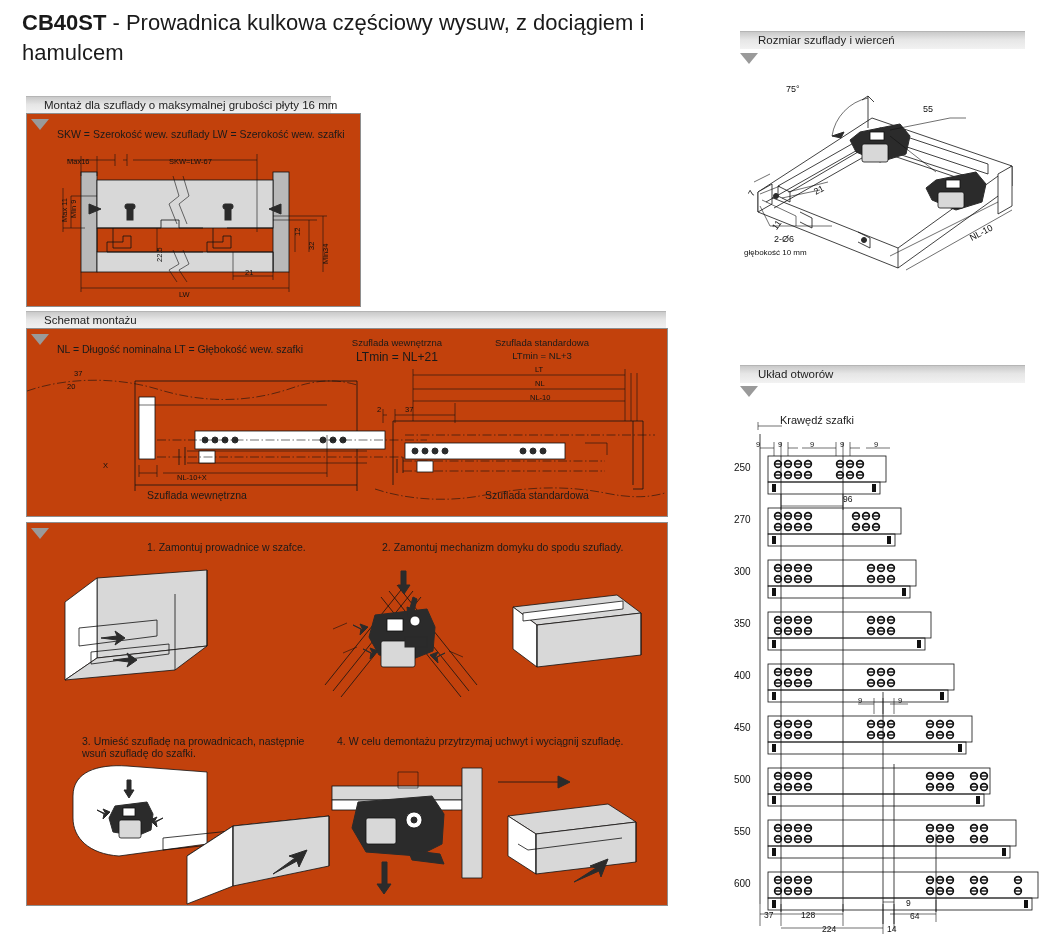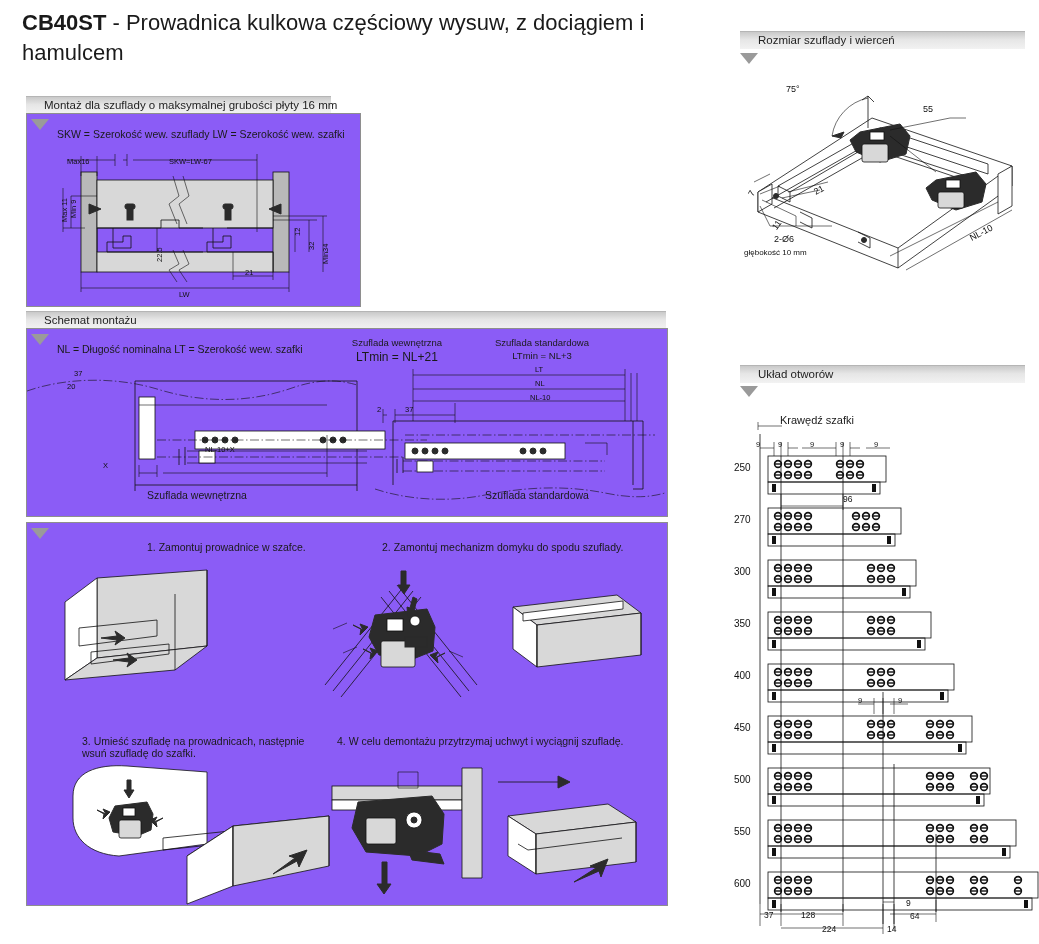--- a/index.html
+++ b/index.html
@@ -10,21 +10,21 @@
   
   #page-title{position:absolute;left:22px;top:8px;width:680px;font-size:22px;line-height:30px;font-weight:400;}
   #page-title .code{font-weight:bold;}
 
   
   .band{position:absolute;height:17px;background:linear-gradient(to bottom,#c9c9c9 0%,#e6e6e6 45%,#f2f2f2 100%);
         border-top:1px solid #b5b5b5;}
   .band .band-label{position:absolute;left:18px;top:0px;font-size:11.5px;line-height:17px;white-space:nowrap;color:#222;}
   .tri{position:absolute;width:0;height:0;border-left:9px solid transparent;border-right:9px solid transparent;
        border-top:11px solid #9a9a9a;}
-  .panel{position:absolute;border:1px solid #8e8e8e;background:#8b5cf6;}
+  .panel{position:absolute;border:1px solid #8e8e8e;background:#c2410c;}
   .cap{position:absolute;font-size:10.5px;white-space:nowrap;}
   .capc{position:absolute;font-size:10.5px;text-align:center;}
   .dim{position:absolute;font-size:7.5px;font-family:"Liberation Sans",sans-serif;white-space:nowrap;color:#111;}
   .dimv{position:absolute;font-size:7.5px;white-space:nowrap;color:#111;transform-origin:left top;}
   svg{display:block;overflow:visible;}
   .ln{stroke:#111;stroke-width:.8;fill:none;}
   .lnt{stroke:#111;stroke-width:.6;fill:none;}
   .dash{stroke:#111;stroke-width:.6;fill:none;stroke-dasharray:9 2.5 1.5 2.5;}
   .hatch{fill:#b9b9b9;stroke:#111;stroke-width:.8;}
   .wht{fill:#fff;stroke:#111;stroke-width:.8;}
@@ -104,21 +104,21 @@
     <div class="dimv" style="left:294px;top:150px;transform:rotate(-90deg);">Min34</div>
     <div class="dim" style="left:218px;top:154px;">21</div>
     <div class="dim" style="left:152px;top:176px;">LW</div>
   </div>
 
   <div class="band" style="left:26px;top:311px;width:640px;">
     <span class="band-label">Schemat montażu</span>
   </div>
   <div class="panel" style="left:26px;top:328px;width:640px;height:187px;">
     <div class="tri" style="left:4px;top:5px;"></div>
-    <div class="cap" style="left:30px;top:14px;">NL = Długość nominalna    LT = Szerokość wew. szafki</div>
+    <div class="cap" style="left:30px;top:14px;">NL = Długość nominalna    LT = Głębokość wew. szafki</div>
 
     <div class="capc" style="left:300px;top:8px;width:140px;font-size:9.5px;">Szuflada wewnętrzna</div>
     <div class="capc" style="left:300px;top:21px;width:140px;font-size:12px;">LTmin = NL+21</div>
     <div class="capc" style="left:440px;top:8px;width:150px;font-size:9.5px;">Szuflada standardowa</div>
     <div class="capc" style="left:440px;top:21px;width:150px;font-size:9.5px;">LTmin = NL+3</div>
 
     <svg width="330" height="145" style="position:absolute;left:0;top:36px;">
       <path class="dash" d="M0,26 C40,12 90,12 130,24 C175,38 220,38 262,24 C290,14 310,14 330,20"></path>
       <path class="ln" d="M108,16 L108,126 M330,16 L330,126"></path>
       <rect class="wht" x="112" y="32" width="16" height="62"></rect>
@@ -139,21 +139,21 @@
       <path class="dash" d="M130,75 L400,75"></path>
       <path class="dash" d="M130,92 L400,92"></path>
       <path class="ln" d="M108,120 L330,120"></path>
       <path class="lnt" d="M112,108 L130,108 M136,108 L300,108"></path>
       <path class="lnt" d="M112,100 L112,112 M130,100 L130,112 M300,70 L300,112"></path>
       <path class="ln" d="M108,16 L330,16"></path>
     </svg>
     <div class="dim" style="left:47px;top:40px;">37</div>
     <div class="dim" style="left:40px;top:53px;">20</div>
     <div class="dim" style="left:76px;top:132px;">X</div>
-    <div class="dim" style="left:150px;top:116px;margin-left:28px;">NL-10+X</div>
+    <div class="dim" style="left:150px;top:144px;">NL-10+X</div>
     <div class="capc" style="left:60px;top:160px;width:220px;font-size:10.5px;">Szuflada wewnętrzna</div>
 
     <svg width="290" height="145" style="position:absolute;left:348px;top:36px;">
       <path class="lnt" d="M38,10 L250,10 M38,24 L250,24 M38,36 L250,36"></path>
       <path class="lnt" d="M38,4 L38,56 M250,4 L250,56 M256,8 L256,56 M262,8 L262,56"></path>
       <path class="lnt" d="M8,50 L12,50 M20,50 L80,50"></path>
       <path class="lnt" d="M8,44 L8,58 M20,44 L20,58 M80,38 L80,58"></path>
       <path class="ln" d="M18,56 L258,56 M18,56 L18,120 M258,56 L258,120"></path>
       <path class="dash" d="M30,70 L280,70"></path>
       <rect class="wht" x="30" y="78" width="160" height="16"></rect>

